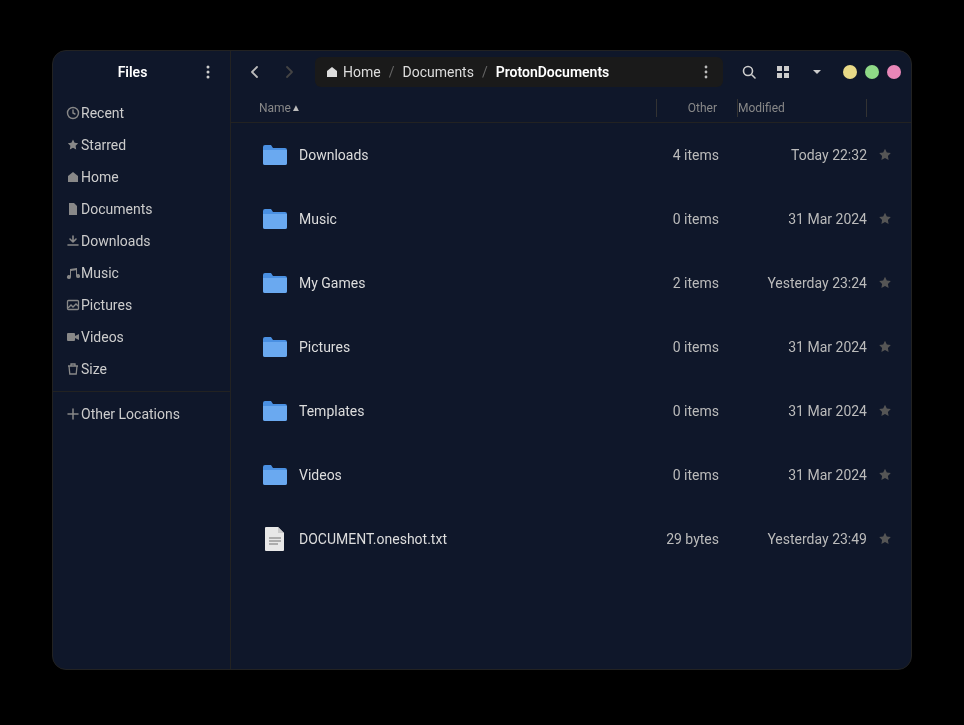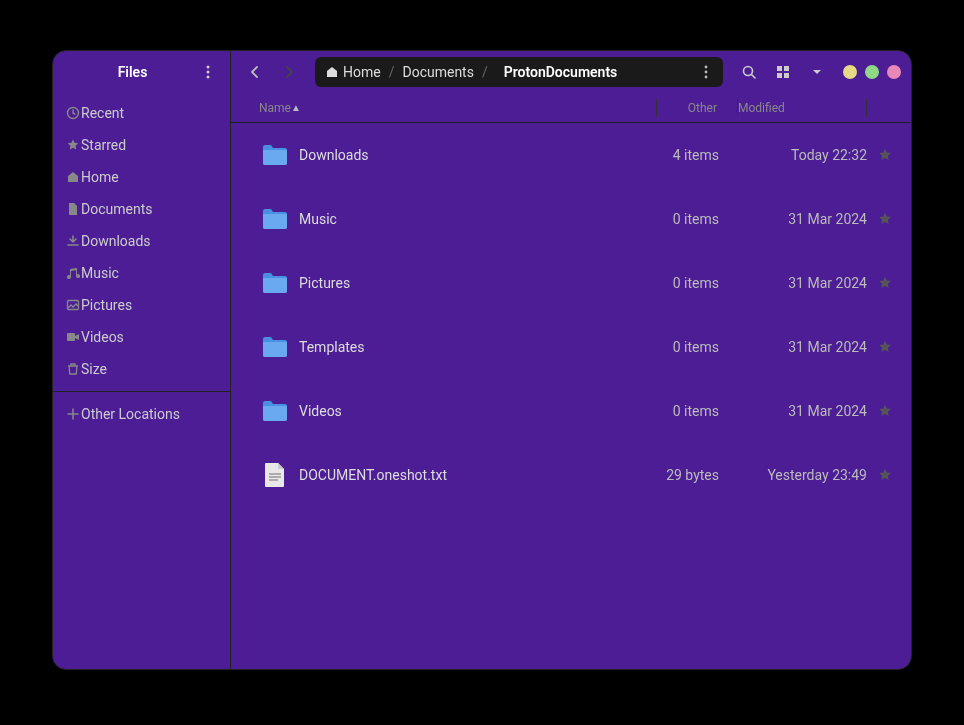--- a/index.html
+++ b/index.html
@@ -11,21 +11,21 @@
     width: 964px;
     height: 725px;
     position: relative;
   }
   .window {
     position: absolute;
     left: 52px;
     top: 50px;
     width: 860px;
     height: 620px;
-    background: #4c1d95;
+    background: #0f172a;
     border: 1px solid #222;
     border-radius: 14px;
     display: flex;
     overflow: hidden;
   }
   .sidebar {
     width: 178px;
     border-right: 1px solid #222;
     display: flex;
     flex-direction: column;
@@ -88,21 +88,21 @@
     padding:0 6px;
     gap:4px;
     margin:0 6px;
   }
   .crumb {
     display:flex; align-items:center; gap:4px;
     padding:2px 4px;
     cursor:pointer;
     color:#ddd;
   }
-  .crumb.current { font-weight:600; color:#fff;margin-left:8px; }
+  .crumb.current { font-weight:600; color:#fff; }
   .crumb-sep { color:#666; }
   .crumb-menu-btn {
     width:22px; height:22px;
     display:flex;align-items:center;justify-content:center;
     cursor:pointer; color:#bbb;
   }
   .toolbar-icon {
     width:28px;height:28px;
     display:flex;align-items:center;justify-content:center;
     cursor:pointer; color:#ccc;
@@ -362,20 +362,36 @@
             </svg>
           </span>
         </div>
         <div class="row">
     <span class="file-icon">
             <svg width="28" height="24" viewBox="0 0 28 24">
               <path d="M2 4a2 2 0 0 1 2-2h6l2 3h12a2 2 0 0 1 2 2v13a2 2 0 0 1-2 2H4a2 2 0 0 1-2-2z" fill="#4a90e2"></path>
               <path d="M2 7h24v13a2 2 0 0 1-2 2H4a2 2 0 0 1-2-2z" fill="#6aa9f0"></path>
             </svg>
           </span>
+    <span class="name">My Games</span>
+    <span class="size">2 items</span>
+    <span class="mod">Yesterday 23:24</span>
+    <span class="star">
+            <svg width="16" height="16" viewBox="0 0 16 16">
+              <path d="M8 1.8l1.8 3.7 4 .6-2.9 2.8.7 4L8 11l-3.6 1.9.7-4L2.2 6.1l4-.6z" fill="currentColor"></path>
+            </svg>
+          </span>
+        </div>
+        <div class="row">
+    <span class="file-icon">
+            <svg width="28" height="24" viewBox="0 0 28 24">
+              <path d="M2 4a2 2 0 0 1 2-2h6l2 3h12a2 2 0 0 1 2 2v13a2 2 0 0 1-2 2H4a2 2 0 0 1-2-2z" fill="#4a90e2"></path>
+              <path d="M2 7h24v13a2 2 0 0 1-2 2H4a2 2 0 0 1-2-2z" fill="#6aa9f0"></path>
+            </svg>
+          </span>
     <span class="name">Pictures</span>
     <span class="size">0 items</span>
     <span class="mod">31 Mar 2024</span>
     <span class="star">
             <svg width="16" height="16" viewBox="0 0 16 16">
               <path d="M8 1.8l1.8 3.7 4 .6-2.9 2.8.7 4L8 11l-3.6 1.9.7-4L2.2 6.1l4-.6z" fill="currentColor"></path>
             </svg>
           </span>
         </div>
         <div class="row">

